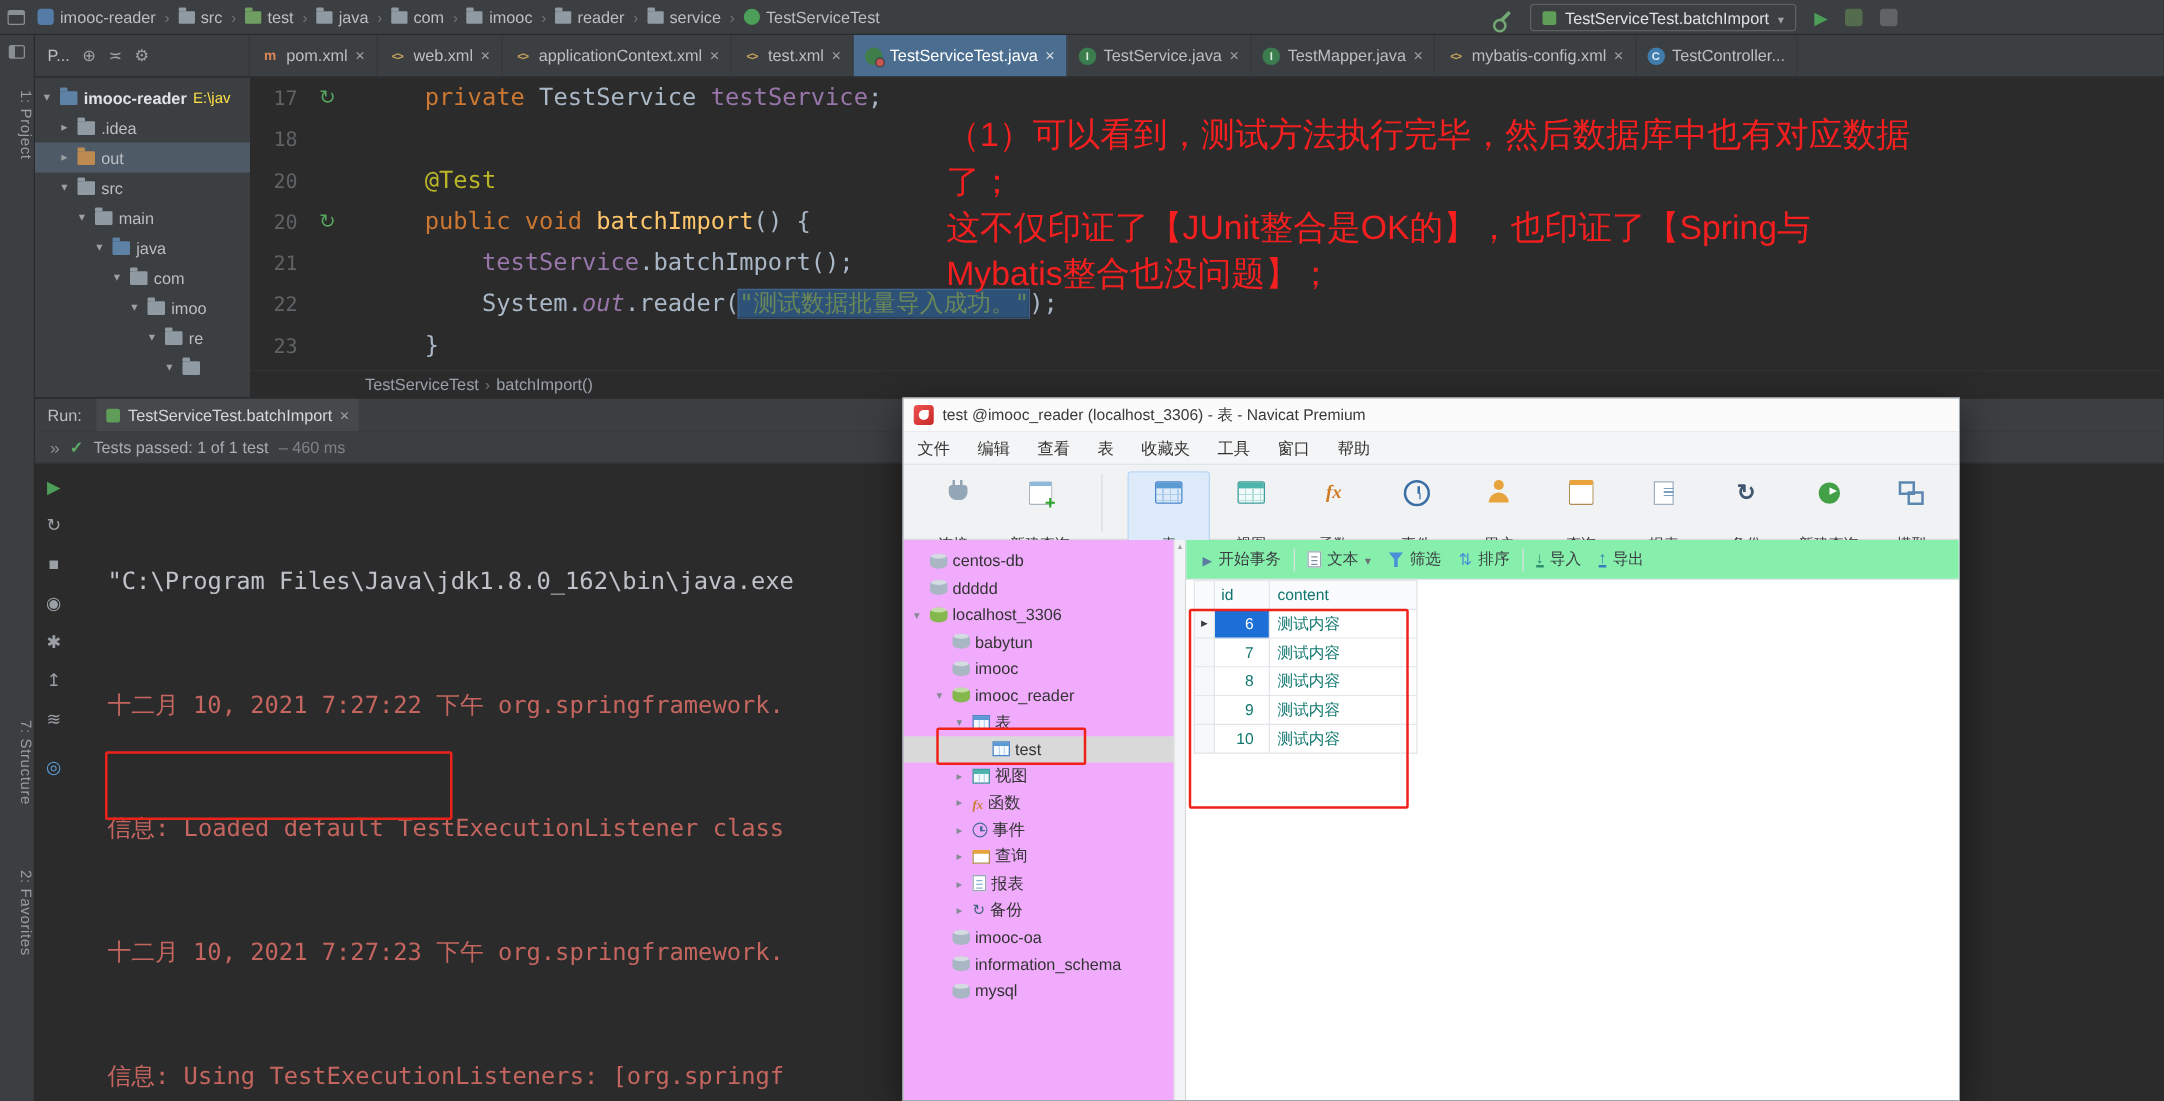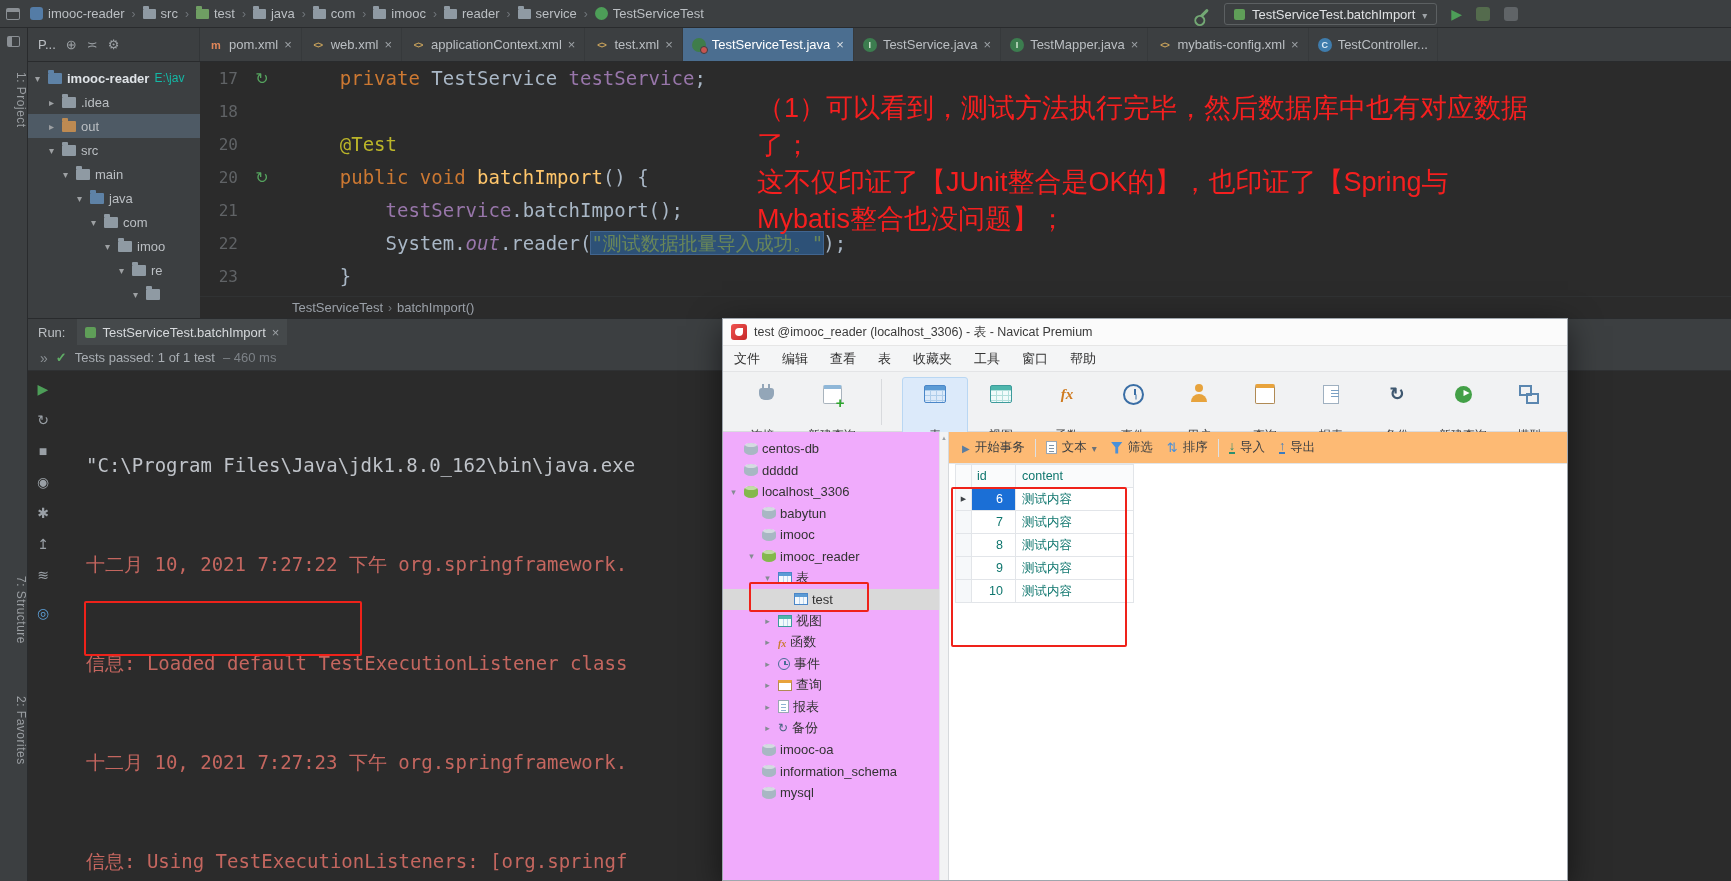--- a/index.html
+++ b/index.html
@@ -57,21 +57,21 @@
 .prow{display:flex;align-items:center;gap:5px;height:24px;white-space:nowrap;cursor:pointer}
 .prow.sel{background:#4e5a65}
 .parrow{width:11px;flex:none;text-align:center;color:#9da0a3;font-size:10px}
 .parrow.exp::before{content:"▾"}
 .parrow.col::before{content:"▸"}
 .tf{width:14px;height:11px;background:#8f9aa3;border-radius:1px;position:relative;flex:none}
 .tf::before{content:"";position:absolute;top:-3px;left:0;width:6px;height:3px;background:inherit;border-radius:1px 1px 0 0}
 .tf.orange{background:#bd8a52}
 .tf.blue{background:#5e82a6}
 .proot{color:#dfe3e7;font-weight:bold}
-.phint{color:#14b8a6;font-size:12px}
+.phint{color:#fde047;font-size:12px}
 
 
 #editor{position:absolute;left:200px;top:62px;right:0;height:234px;background:#2b2b2b;z-index:3}
 .ln{position:absolute;left:0;width:38px;text-align:right;color:#606366;font:16px/33px "DejaVu Sans Mono",monospace}
 .g-run{position:absolute;left:52px;width:20px;text-align:center;color:#55a35e;font-size:16px;line-height:33px;cursor:pointer}
 .g-run::before{content:"↻"}
 .cl{position:absolute;left:94px;right:0;height:33px;font:19px/33px "DejaVu Sans Mono",monospace;color:#a9b7c6;white-space:pre}
 .ind1{padding-left:4ch}.ind2{padding-left:8ch}
 .tk-kw{color:#cc7832}.tk-ann{color:#bbb529}.tk-m{color:#ffc66b}.tk-f{color:#9876aa}.tk-s{color:#6a8759}
 .tk-o{color:#9876aa;font-style:italic}
@@ -165,21 +165,21 @@
 .bks::before{content:"↻"}
 #nv-vscroll{position:absolute;right:0;top:0;bottom:0;width:9px;background:#f2f3f4;border-left:1px solid #e2e4e6}
 #nv-vscroll::before{content:"▲";position:absolute;top:3px;left:1px;font-size:6px;color:#9aa0a6}
 
 
 #nv-right{position:absolute;left:226px;top:113px;right:0;bottom:0;background:#fff}
 #objtabs{height:26px;background:#e9ebed;border-bottom:1px solid #ced3d7;display:flex}
 .otab{display:flex;align-items:center;gap:6px;padding:0 10px;font-size:12.5px;color:#3f4347;background:#dfe2e5;border-right:1px solid #ced3d7;cursor:pointer}
 .otab.active{background:#fff}
 .grid-mini{width:12px;height:10px;border:1px solid #8a939c;background:linear-gradient(#aab3bb 0 3px,#fff 3px);flex:none}
-#gridbar{height:32px;display:flex;align-items:center;padding-left:6px;background:#fdba74;border-bottom:1px solid #e3e6e9;font-size:12.5px;color:#3a3e42}
+#gridbar{height:32px;display:flex;align-items:center;padding-left:6px;background:#86efac;border-bottom:1px solid #e3e6e9;font-size:12.5px;color:#3a3e42}
 .gti{display:flex;align-items:center;gap:5px;padding:0 7px;height:24px;cursor:pointer}
 .gtsep{width:1px;height:18px;background:#dee1e4;margin:0 3px}
 .gt-tx::before{content:"▶";color:#5b7da0;font-size:10px}
 .gt-text{width:11px;height:13px;border:1px solid #9aa7b4;background:#fff;position:relative;flex:none}
 .gt-text::before{content:"";position:absolute;left:2px;right:2px;top:3px;height:1px;background:#8093a6;box-shadow:0 3px #8093a6,0 6px #8093a6}
 .gt-filter{width:12px;height:12px;background:#4a90d9;clip-path:polygon(0 0,100% 0,62% 48%,62% 100%,38% 100%,38% 48%);flex:none}
 .gt-sort::before{content:"⇅";color:#4a90d9;font-size:13px}
 .gt-imp::before{content:"↓";color:#2d8f6f;font-weight:bold;border-bottom:2px solid #2d8f6f;line-height:11px;display:block}
 .gt-exp::before{content:"↑";color:#3a7bbf;font-weight:bold;border-bottom:2px solid #3a7bbf;line-height:11px;display:block}
 .gt-dd::before{content:"▾";color:#6b7177;font-size:10px}

